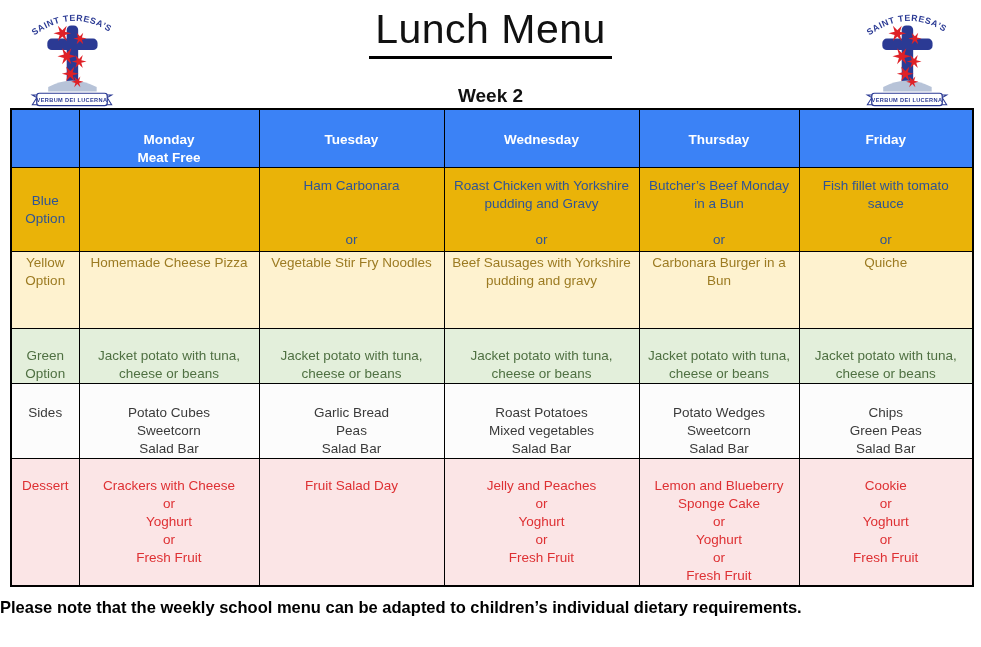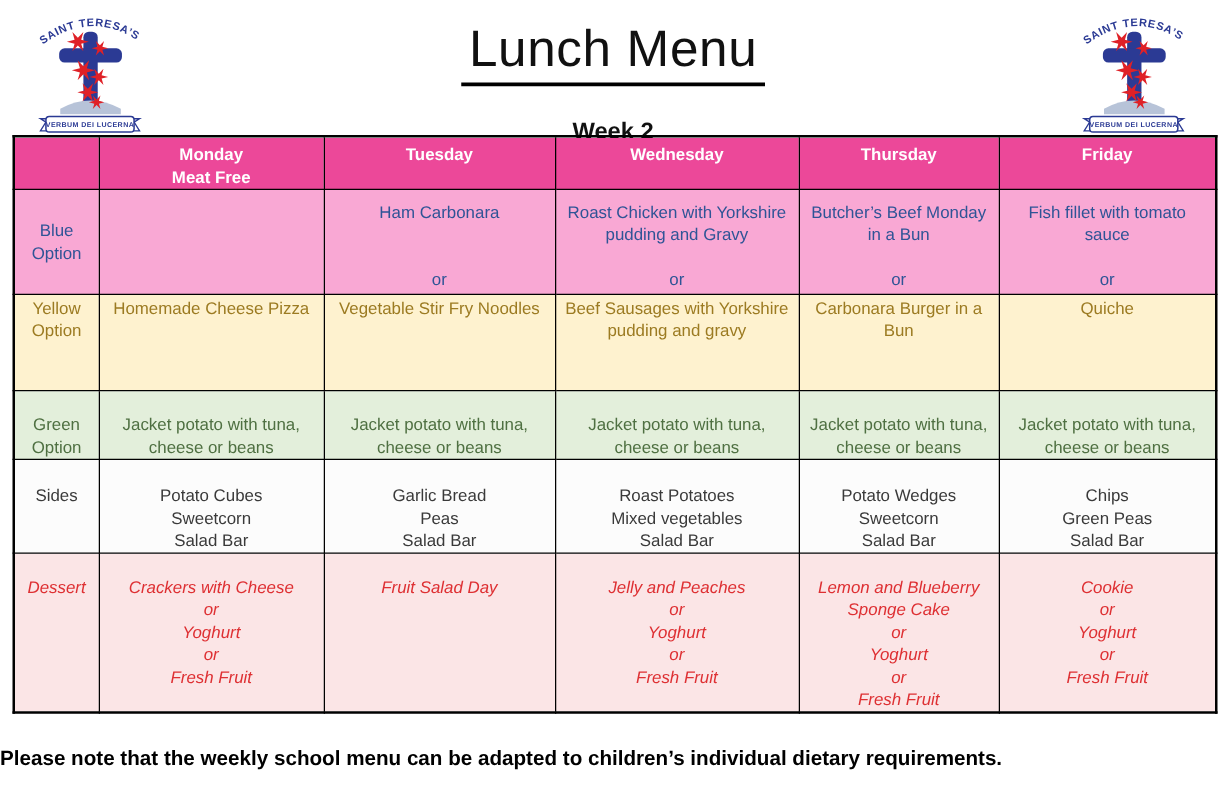--- a/index.html
+++ b/index.html
@@ -3,21 +3,21 @@
 <meta charset="utf-8">
 <style>
   * { box-sizing: border-box; }
   body { margin: 0; background: #ffffff; font-family: "Liberation Sans", sans-serif; }
   .page { position: relative; width: 981px; height: 647px; background: #ffffff; overflow: hidden; }
 
   
   .logo { position: absolute; top: 6px; width: 112px; height: 104px; }
   .logo.left  { left: 16px; }
   .logo.right { right: 18px; }
-  .title-block { text-align: center; padding-top: 16px; }
+  .title-block { text-align: center; padding-top: 6px; }
   .title {
     display: inline-block; font-size: 41px; color: #111;
     border-bottom: 3px solid #000; padding: 0 6px 3px; letter-spacing: 0.5px;
   }
   .subtitle { margin-top: 26px; font-size: 19px; font-weight: bold; color: #111; }
 
   
   .menu-table {
     position: absolute; left: 10px; top: 108px;
     border-collapse: collapse; table-layout: fixed;
@@ -27,24 +27,24 @@
     border: 1px solid #000; vertical-align: top; text-align: center;
     font-size: 13.5px; line-height: 18px; padding: 0 4px; overflow: hidden;
   }
   .line { min-height: 18px; }
 
   tr.row-header  { height: 37px; }
   tr.row-blue    { height: 84px; }
   tr.row-yellow  { height: 77px; }
   tr.row-green   { height: 48px; }
   tr.row-sides   { height: 68px; }
-  tr.row-dessert { height: 125px; font-style: italic; }
-
-  .row-header td  { background: #ec4899; color: #ffffff; font-weight: bold; padding-top: 5px; }
-  .row-blue td    { background: #f9a8d4; color: #2F5496; padding-top: 9px; }
+  tr.row-dessert { height: 125px; }
+
+  .row-header td  { background: #3b82f6; color: #ffffff; font-weight: bold; padding-top: 21px; }
+  .row-blue td    { background: #eab308; color: #2F5496; padding-top: 9px; }
   .row-yellow td  { background: #FEF2CF; color: #9C7B22; padding-top: 2px; }
   .row-green td   { background: #E3EFDB; color: #4F7042; padding-top: 18px; }
   .row-sides td   { background: #FCFCFC; color: #3A3A3A; padding-top: 20px; }
   .row-dessert td { background: #FBE5E6; color: #DE3033; padding-top: 18px; }
   .row-blue td.label-cell { padding-top: 24px; }
 
   
   .footer {
     position: absolute; left: 0; right: 0; top: 598px;
     text-align: left; font-size: 16.5px; font-weight: bold; color: #000;

